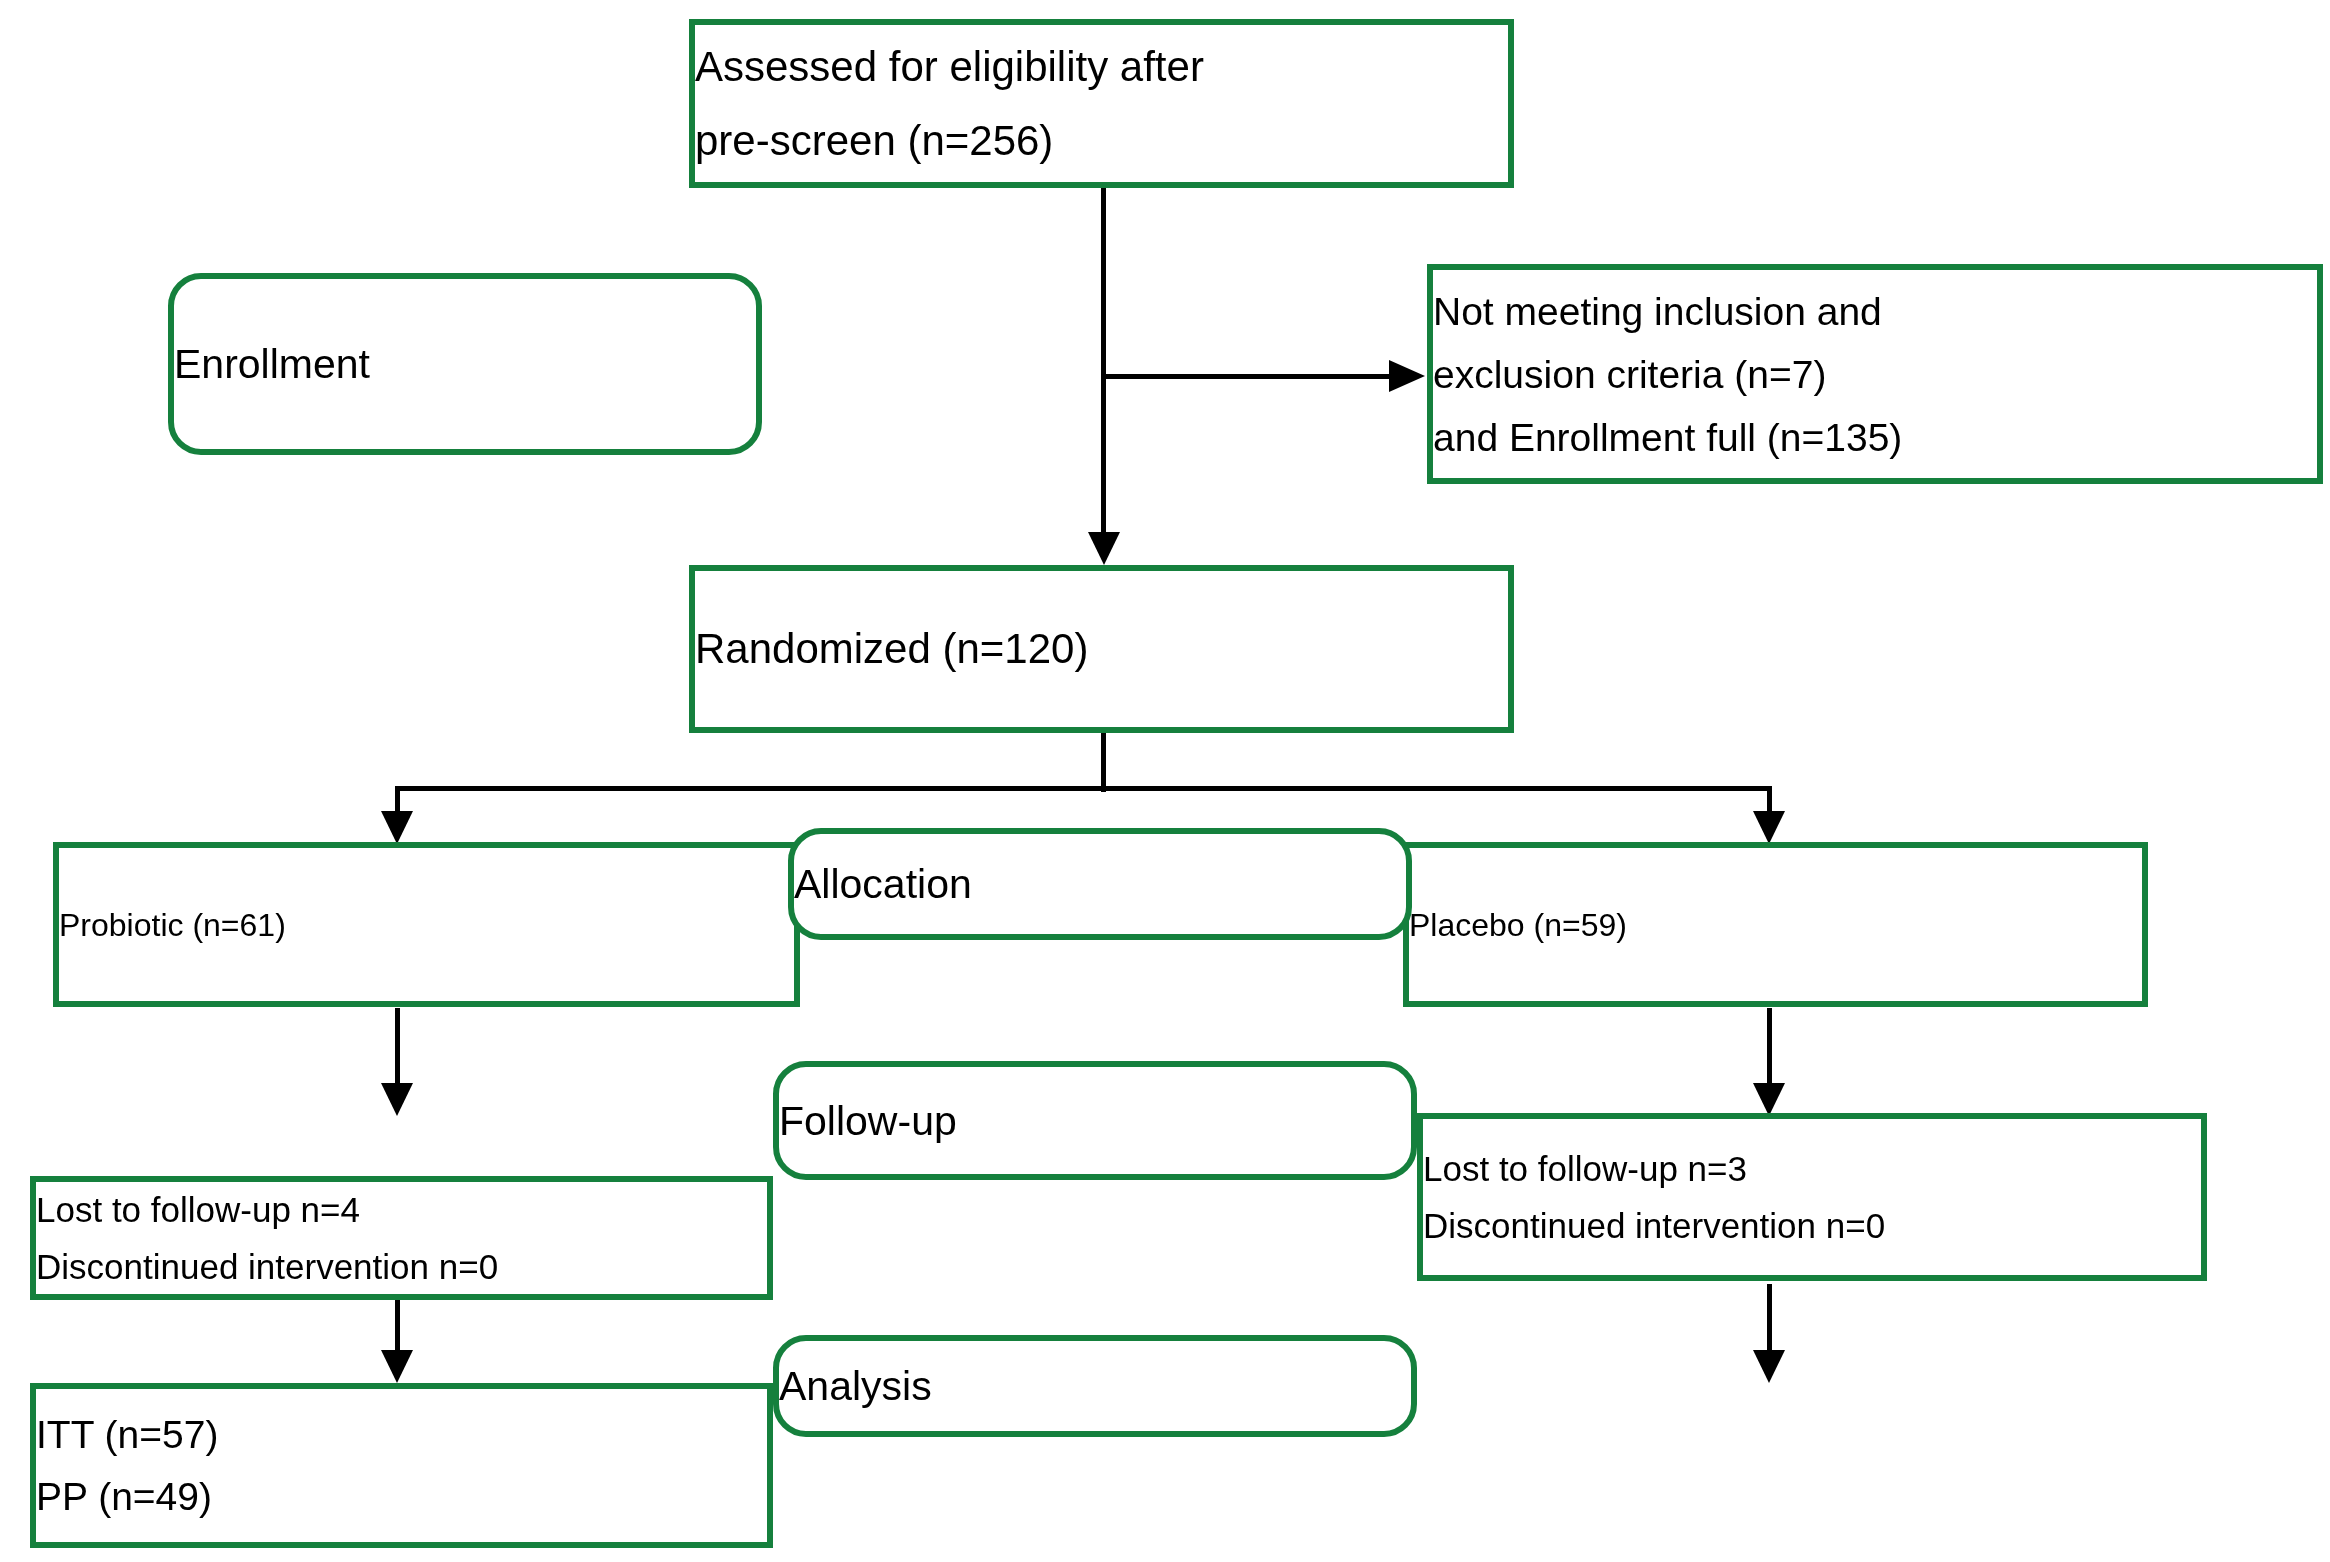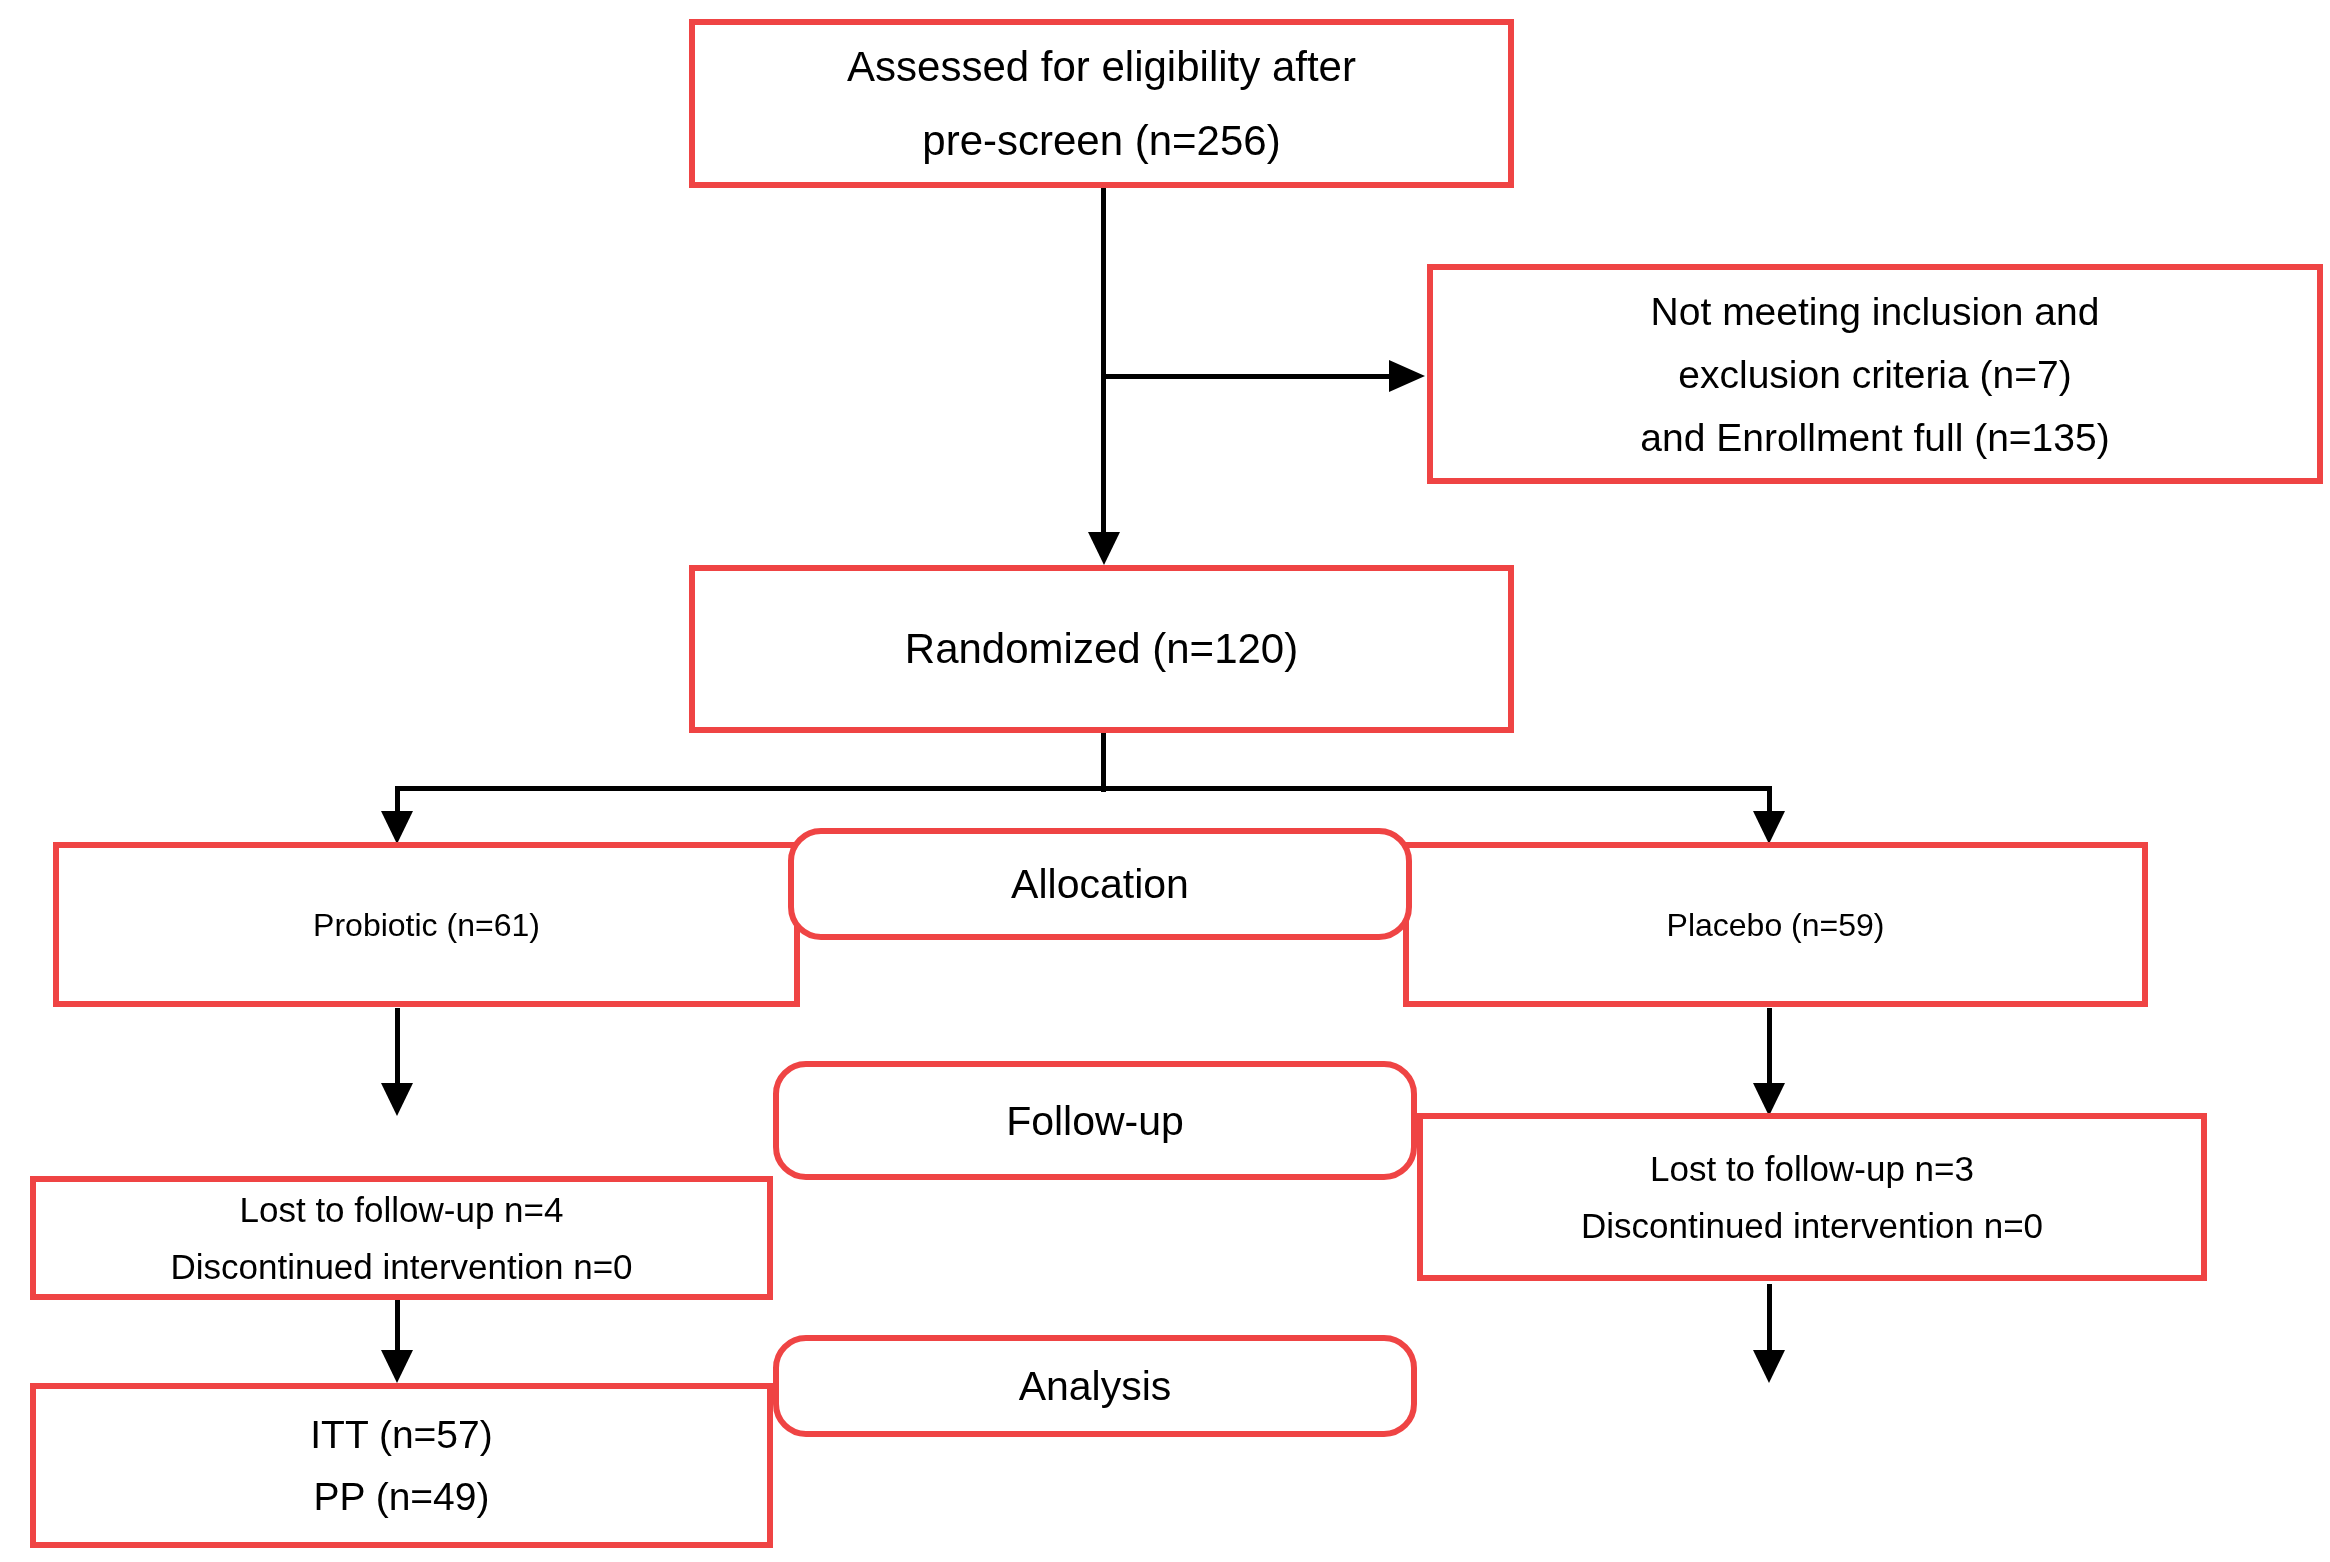--- a/index.html
+++ b/index.html
@@ -8,25 +8,25 @@
     width:2330px;
     height:1563px;
     background:#ffffff;
     font-family:"Liberation Sans", sans-serif;
     color:#000000;
     overflow:hidden;
   }
   .box{
     position:absolute;
     background:#ffffff;
-    border:6px solid #ef4444;
+    border:6px solid #15803d;
     box-sizing:border-box;
     display:flex;
     flex-direction:column;
-    align-items:center;
+    align-items:flex-start;
     justify-content:center;
     text-align:center;
     z-index:2;
   }
   .label-box{
     border-radius:33px;
     z-index:3;
   }
   .t-main{font-size:42px; line-height:74px; white-space:nowrap;}
   .t-label{font-size:41px; line-height:52px; white-space:nowrap;}
@@ -57,20 +57,23 @@
     <div class="t-main">Assessed for eligibility after</div>
     <div class="t-main">pre-screen (n=256)</div>
   </div>
 
   <div class="vline" style="left:1101px; top:188px; width:5.2px; height:346px;"></div>
   <div class="arrow-down" style="left:1088px; top:532px;"></div>
 
   <div class="hline" style="left:1104px; top:374px; width:286px; height:5.2px;"></div>
   <div class="arrow-right" style="left:1389px; top:360px;"></div>
 
+  <div class="box label-box" style="left:168px; top:273px; width:594px; height:182px;">
+    <div class="t-label">Enrollment</div>
+  </div>
 
   <div class="box" style="left:1427px; top:264px; width:896px; height:220px;">
     <div class="t-excl">Not meeting inclusion and</div>
     <div class="t-excl">exclusion criteria (n=7)</div>
     <div class="t-excl">and Enrollment full (n=135)</div>
   </div>
 
   <div class="box" style="left:689px; top:565px; width:825px; height:168px;">
     <div class="t-main">Randomized (n=120)</div>
   </div>

